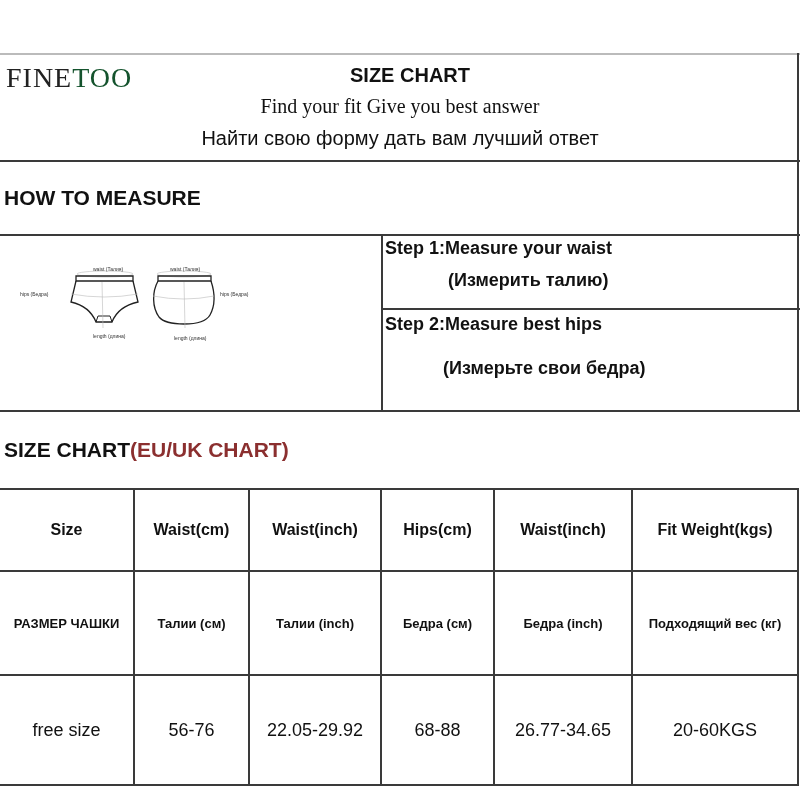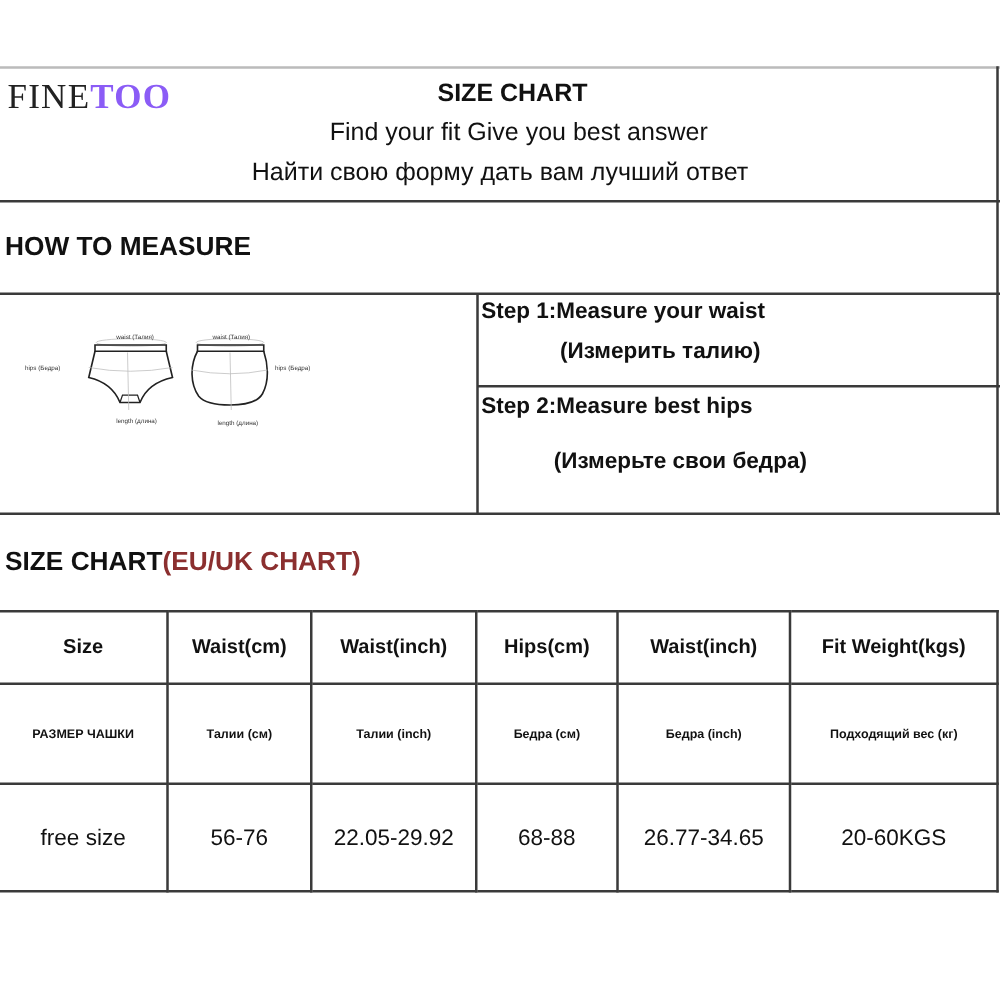--- a/index.html
+++ b/index.html
@@ -3,34 +3,34 @@
 <meta charset="utf-8">
 <style>
   html, body { margin:0; padding:0; background:#fff; }
   body { width:800px; height:800px; position:relative; overflow:hidden;
          font-family:"Liberation Sans", "DejaVu Sans", sans-serif; color:#111; }
   .abs { position:absolute; box-sizing:border-box; }
   .hl { position:absolute; height:0; border-top:2px solid #3a3a3a; }
   .vl { position:absolute; width:0; border-left:2px solid #3a3a3a; }
   .logo { left:6px; top:62px; font-family:"Liberation Serif", "DejaVu Serif", serif;
           font-size:28px; letter-spacing:1px; color:#222; }
-  .logo .light { color:#8b5cf6; font-weight:bold; }
+  .logo .light { color:#14532d; font-weight:normal; }
   .title { left:0; width:800px; text-align:center; }
   .t1 { top:64px; left:300px; width:220px; font-weight:bold; font-size:20px; }
-  .t2 { top:95px; left:215px; width:400px; font-size:20px; }
+  .t2 { top:95px; left:200px; width:400px; font-size:20px;font-family:Liberation Serif, serif; }
   .t3 { top:127px; left:200px; width:400px; font-size:20px; }
   .howto { left:4px; top:186px; font-weight:bold; font-size:21px; }
   .step { left:385px; font-weight:bold; font-size:18px; }
   .step-ru { font-weight:bold; font-size:18px; }
   .chart-title { left:4px; top:438px; font-weight:bold; font-size:21px; }
   .chart-title .red { color:#8b2f2f; }
   table.sizes { position:absolute; left:0; top:488px; width:798px; border-collapse:collapse; table-layout:fixed; }
-  table.sizes td { border:2px solid #3a3a3a; text-align:center; vertical-align:middle; padding:0; }
+  table.sizes td { border:2px solid #3a3a3a; text-align:center; vertical-align:middle; padding:12px; }
   table.sizes tr.h td { height:56px; font-weight:bold; font-size:16px; }
-  table.sizes tr.r td { height:78px; font-weight:bold; font-size:10px; }
+  table.sizes tr.r td { height:78px; font-weight:bold; font-size:13px; }
   table.sizes tr.d td { height:84px; font-size:18px; }
   table.sizes td:first-child { border-left:none; }
   .diagram { left:14px; top:262px; width:240px; height:90px; }
   .diagram text { font-size:5px; fill:#333; font-family:"Liberation Sans", sans-serif; }
 </style>
 </head>
 <body>
 
 <div class="hl" style="left:0;top:53px;width:800px;border-top-color:#bbb;"></div>
 <div class="hl" style="left:0;top:160px;width:800px;"></div>

